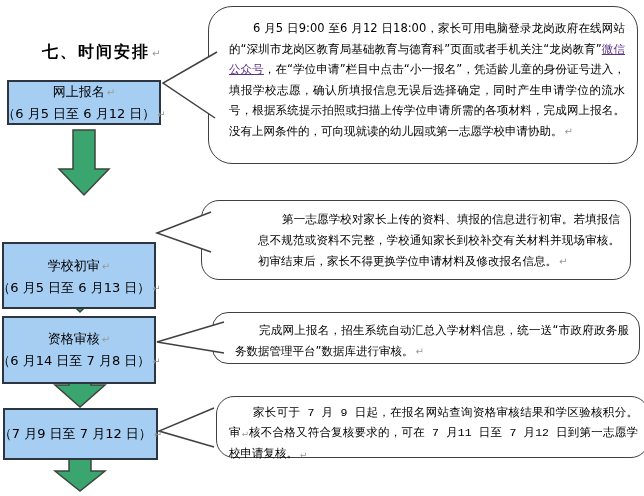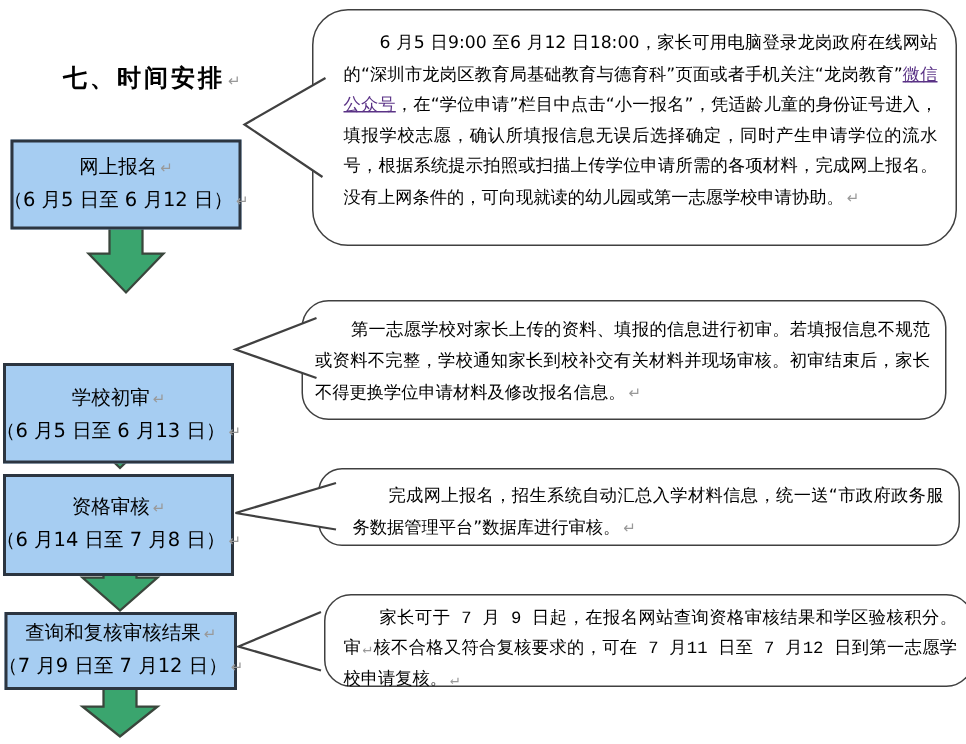--- a/index.html
+++ b/index.html
@@ -14,42 +14,42 @@
   }
   .mark{ color:var(--mark-color,#999); font-size:10px; font-weight:normal; margin-left:2px; letter-spacing:0; }
 
   
   .flowbox{
     position:absolute; box-sizing:border-box; z-index:4;
     background:var(--box-fill,#a6cdf2); border:2px solid var(--box-border,#2c3540);
     display:flex; flex-direction:column; align-items:center; justify-content:center;
     font-size:13px; line-height:21px; text-align:center;
   }
-  .box1{ left:7px;  top:93px;  width:154px; height:60px; }
+  .box1{ left:7px;  top:80px;  width:154px; height:45px; }
   .box2{ left:2px;  top:199px; width:154px; height:67px; justify-content:flex-start; padding-top:11px;margin-top:43px; }
   .box3{ left:2px;  top:316px; width:154px; height:68px; }
   .box4{ left:3px;  top:408px; width:155px; height:52px; }
   .boxline{ white-space:nowrap; }
 
   
   .bubble{
     position:absolute; box-sizing:border-box;
     background:#fff; border:1.5px solid var(--bubble-border,#404040);
   }
   .bub1{ left:208px; top:6px;   width:430px; height:158px; border-radius:24px; }
   .bub2{ left:201px; top:200px; width:430px; height:80px;  border-radius:18px; }
   .bub3{ left:212px; top:312px; width:428px; height:52px;  border-radius:16px; }
   .bub4{ left:216px; top:396px; width:433px; height:62px;  border-radius:18px;font-family:Liberation Mono, monospace; }
 
   .callout-text{
     position:relative; z-index:3; margin:0;
     font-size:11.5px; text-align:justify; text-indent:24px; color:#000;
   }
   .bub1 .callout-text{ padding:11px 12px 0 20px; line-height:20.6px; }
-  .bub2 .callout-text{ padding:8px 10px 0 8px;   line-height:21px; }
+  .bub2 .callout-text{ padding:8px 10px 0 8px;   line-height:21px;margin-left:48px; }
   .bub3 .callout-text{ padding:7px 10px 0 22px;  line-height:21px; }
   .bub4 .callout-text{ padding:6px 10px 0 12px;  line-height:20px; }
 
   .seg-link{ color:var(--link-color,#5a3286); text-decoration:underline; cursor:pointer; }
   .seg-mark{ color:var(--mark-color,#999); font-size:10px; margin:0 1px; }
 
   .overlay{ position:absolute; left:0; top:0; z-index:2; pointer-events:none; }
   .arrow{ fill:var(--arrow-fill,#3aa56e); stroke:var(--arrow-stroke,#3a463c); stroke-width:1.5; }
   .beak{ fill:#ffffff; stroke:var(--bubble-border,#404040); stroke-width:1.5; }
 </style>
@@ -90,17 +90,16 @@
   </div>
   <div class="flowbox box2">
     <div class="boxline"><span>学校初审</span><span class="mark">↵</span></div>
     <div class="boxline"><span>（6 月5 日至 6 月13 日）</span><span class="mark">↵</span></div>
   </div>
   <div class="flowbox box3">
     <div class="boxline"><span>资格审核</span><span class="mark">↵</span></div>
     <div class="boxline"><span>（6 月14 日至 7 月8 日）</span><span class="mark">↵</span></div>
   </div>
   <div class="flowbox box4">
-    <div class="boxline"><span>查询和复核审核结果</span><span class="mark">↵</span></div>
     <div class="boxline"><span>（7 月9 日至 7 月12 日）</span><span class="mark">↵</span></div>
   </div>
 
 </div>
 
 </body></html>

